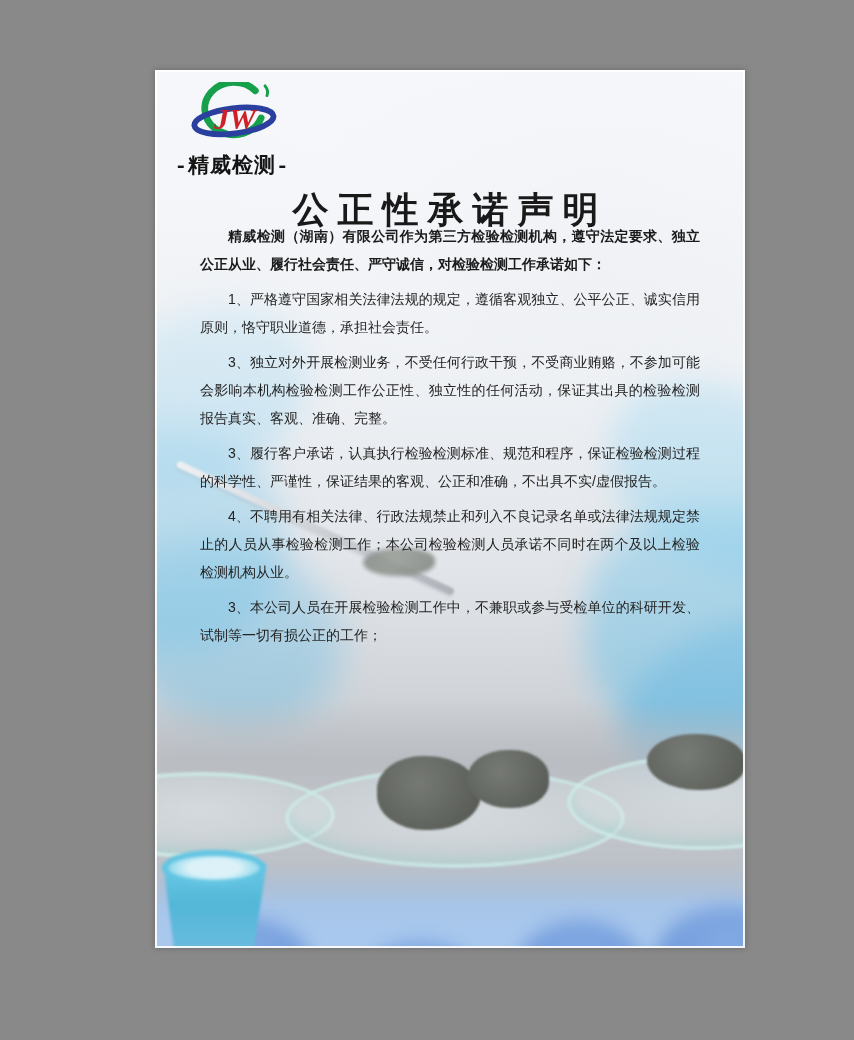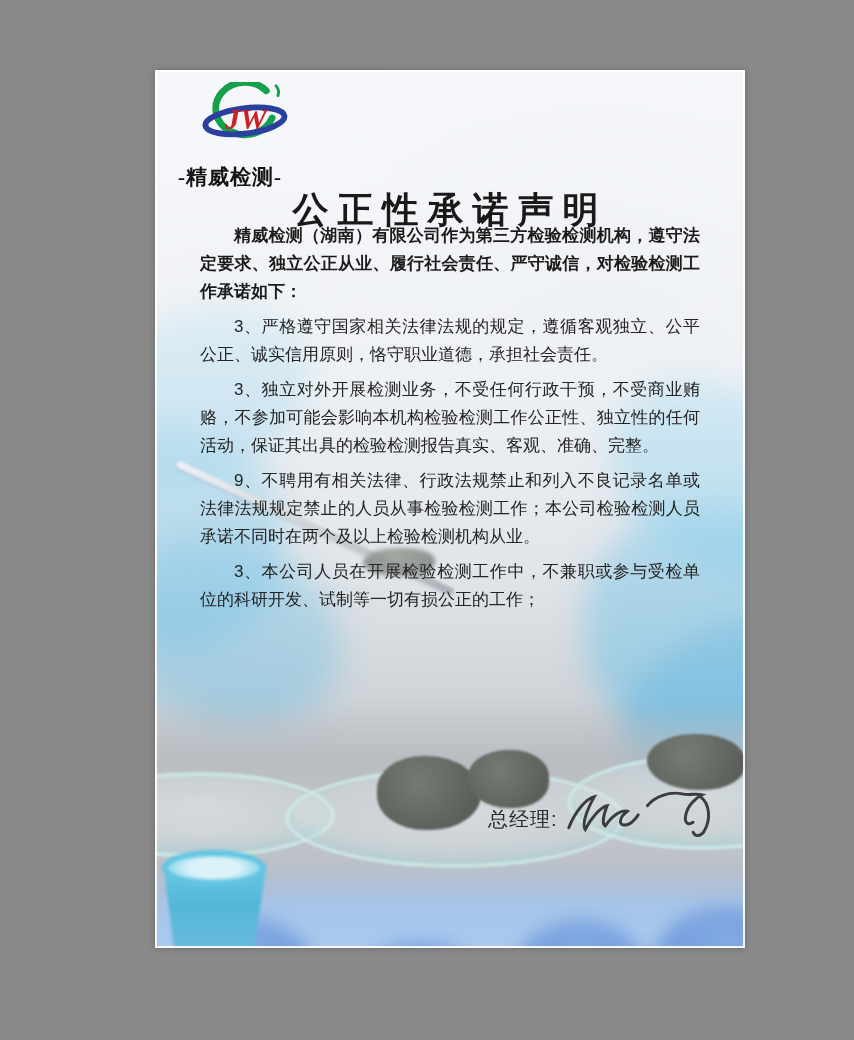--- a/index.html
+++ b/index.html
@@ -85,32 +85,32 @@
     background: linear-gradient(180deg,
       rgba(245,247,250,.97) 0%, rgba(245,247,250,.9) 14%,
       rgba(243,245,248,.72) 29%, rgba(240,243,247,.5) 45%,
       rgba(238,241,246,.32) 60%, rgba(236,240,245,.2) 74%,
       rgba(236,240,246,.12) 100%); }
   .edge { inset: 0; border: 2px solid rgba(255,255,255,.9); z-index: 8; pointer-events: none; }
 
   
   .content { position: absolute; inset: 0; z-index: 5; color: #222; }
 
-  .logo-wrap { position: absolute; left: 23px; top: 12px; width: 130px; text-align: left; }
+  .logo-wrap { position: absolute; left: 12px; top: 12px; width: 130px; text-align: center; }
   .logo-svg { display: block; margin: 0 auto; }
-  .brand-name { display: block; margin-top: 13px;
-    font-family: Liberation Serif, serif;
+  .brand-name { display: block; margin-top: 1px;
+    font-family: Liberation Mono, monospace;
     font-weight: 900; font-size: 21px; letter-spacing: 1px; color: #141414; white-space: nowrap; }
 
   .title { position: absolute; left: 0; right: 0; top: 92px; text-align: center;
     font-family: "Liberation Serif", "DejaVu Serif", serif;
     font-weight: 900; font-size: 36px; letter-spacing: 9px; color: #191919; margin-top: 24px; }
 
   .body-text { position: absolute; left: 45px; right: 45px; top: 152px; }
-  .body-text p { font-size: 17px; line-height: 28px; margin-bottom: 7px;
+  .body-text p { font-size: 14px; line-height: 28px; margin-bottom: 7px;
     text-indent: 2em; text-align: justify; color: #242424; }
   .body-text p.intro { font-weight: bold; color: #1b1b1b; }
 
   .sig-row { position: absolute; left: 333px; top: 712px; display: flex; align-items: flex-start; }
   .sig-label { font-size: 20px; color: #2a2a2a; padding-top: 24px; letter-spacing: 1px; white-space: nowrap; }
   .sig-svg { margin-left: 4px; }
   .sig-svg path { fill: none; stroke: #3c3c3c; stroke-width: 3.2; stroke-linecap: round; }
 
   .date { position: absolute; left: 334px; top: 802px; font-size: 21px; color: #1d1d1d; letter-spacing: .5px; }
 </style>
@@ -164,30 +164,23 @@
         <ellipse cx="52" cy="40" rx="41" ry="13" transform="rotate(-7 52 40)" fill="none" stroke="#2b3f9e" stroke-width="6"></ellipse>
         <text x="53" y="48" text-anchor="middle" font-size="31" font-style="italic" font-weight="bold" font-family="Liberation Serif, DejaVu Serif, serif" fill="#ce2127">JW</text>
       </svg>
       <span class="brand-name">-精威检测-</span>
     </div>
 
     <div class="title">公正性承诺声明</div>
 
     <div class="body-text">
       <p class="intro">精威检测（湖南）有限公司作为第三方检验检测机构，遵守法定要求、独立公正从业、履行社会责任、严守诚信，对检验检测工作承诺如下：</p>
-      <p>3、严格遵守国家相关法律法规的规定，遵循客观独立、公平公正、诚实信用原则，恪守职业道德，承担社会责任。</p>
+      <p>1、严格遵守国家相关法律法规的规定，遵循客观独立、公平公正、诚实信用原则，恪守职业道德，承担社会责任。</p>
       <p>3、独立对外开展检测业务，不受任何行政干预，不受商业贿赂，不参加可能会影响本机构检验检测工作公正性、独立性的任何活动，保证其出具的检验检测报告真实、客观、准确、完整。</p>
-      <p>9、不聘用有相关法律、行政法规禁止和列入不良记录名单或法律法规规定禁止的人员从事检验检测工作；本公司检验检测人员承诺不同时在两个及以上检验检测机构从业。</p>
+      <p>3、履行客户承诺，认真执行检验检测标准、规范和程序，保证检验检测过程的科学性、严谨性，保证结果的客观、公正和准确，不出具不实/虚假报告。</p>
+      <p>4、不聘用有相关法律、行政法规禁止和列入不良记录名单或法律法规规定禁止的人员从事检验检测工作；本公司检验检测人员承诺不同时在两个及以上检验检测机构从业。</p>
       <p>3、本公司人员在开展检验检测工作中，不兼职或参与受检单位的科研开发、试制等一切有损公正的工作；</p>
     </div>
 
-    <div class="sig-row">
-      <span class="sig-label">总经理:</span>
-      <svg class="sig-svg" width="158" height="64" viewBox="0 0 170 70">
-        <path d="M6 50 C14 30 26 18 34 16 C26 30 20 46 24 52 C30 40 40 28 48 26 C44 36 42 46 46 48 C54 36 64 30 70 32 C62 38 60 46 66 47 C72 48 78 42 82 36"></path>
-        <path d="M92 26 C100 16 116 10 130 13 C140 15 144 12 152 14 C144 18 136 26 134 36 C132 44 136 48 142 44"></path>
-        <path d="M150 16 C160 24 162 40 154 54 C150 60 144 60 142 55"></path>
-      </svg>
-    </div>
 
 
   </div>
 </div>
 
 </body></html>

